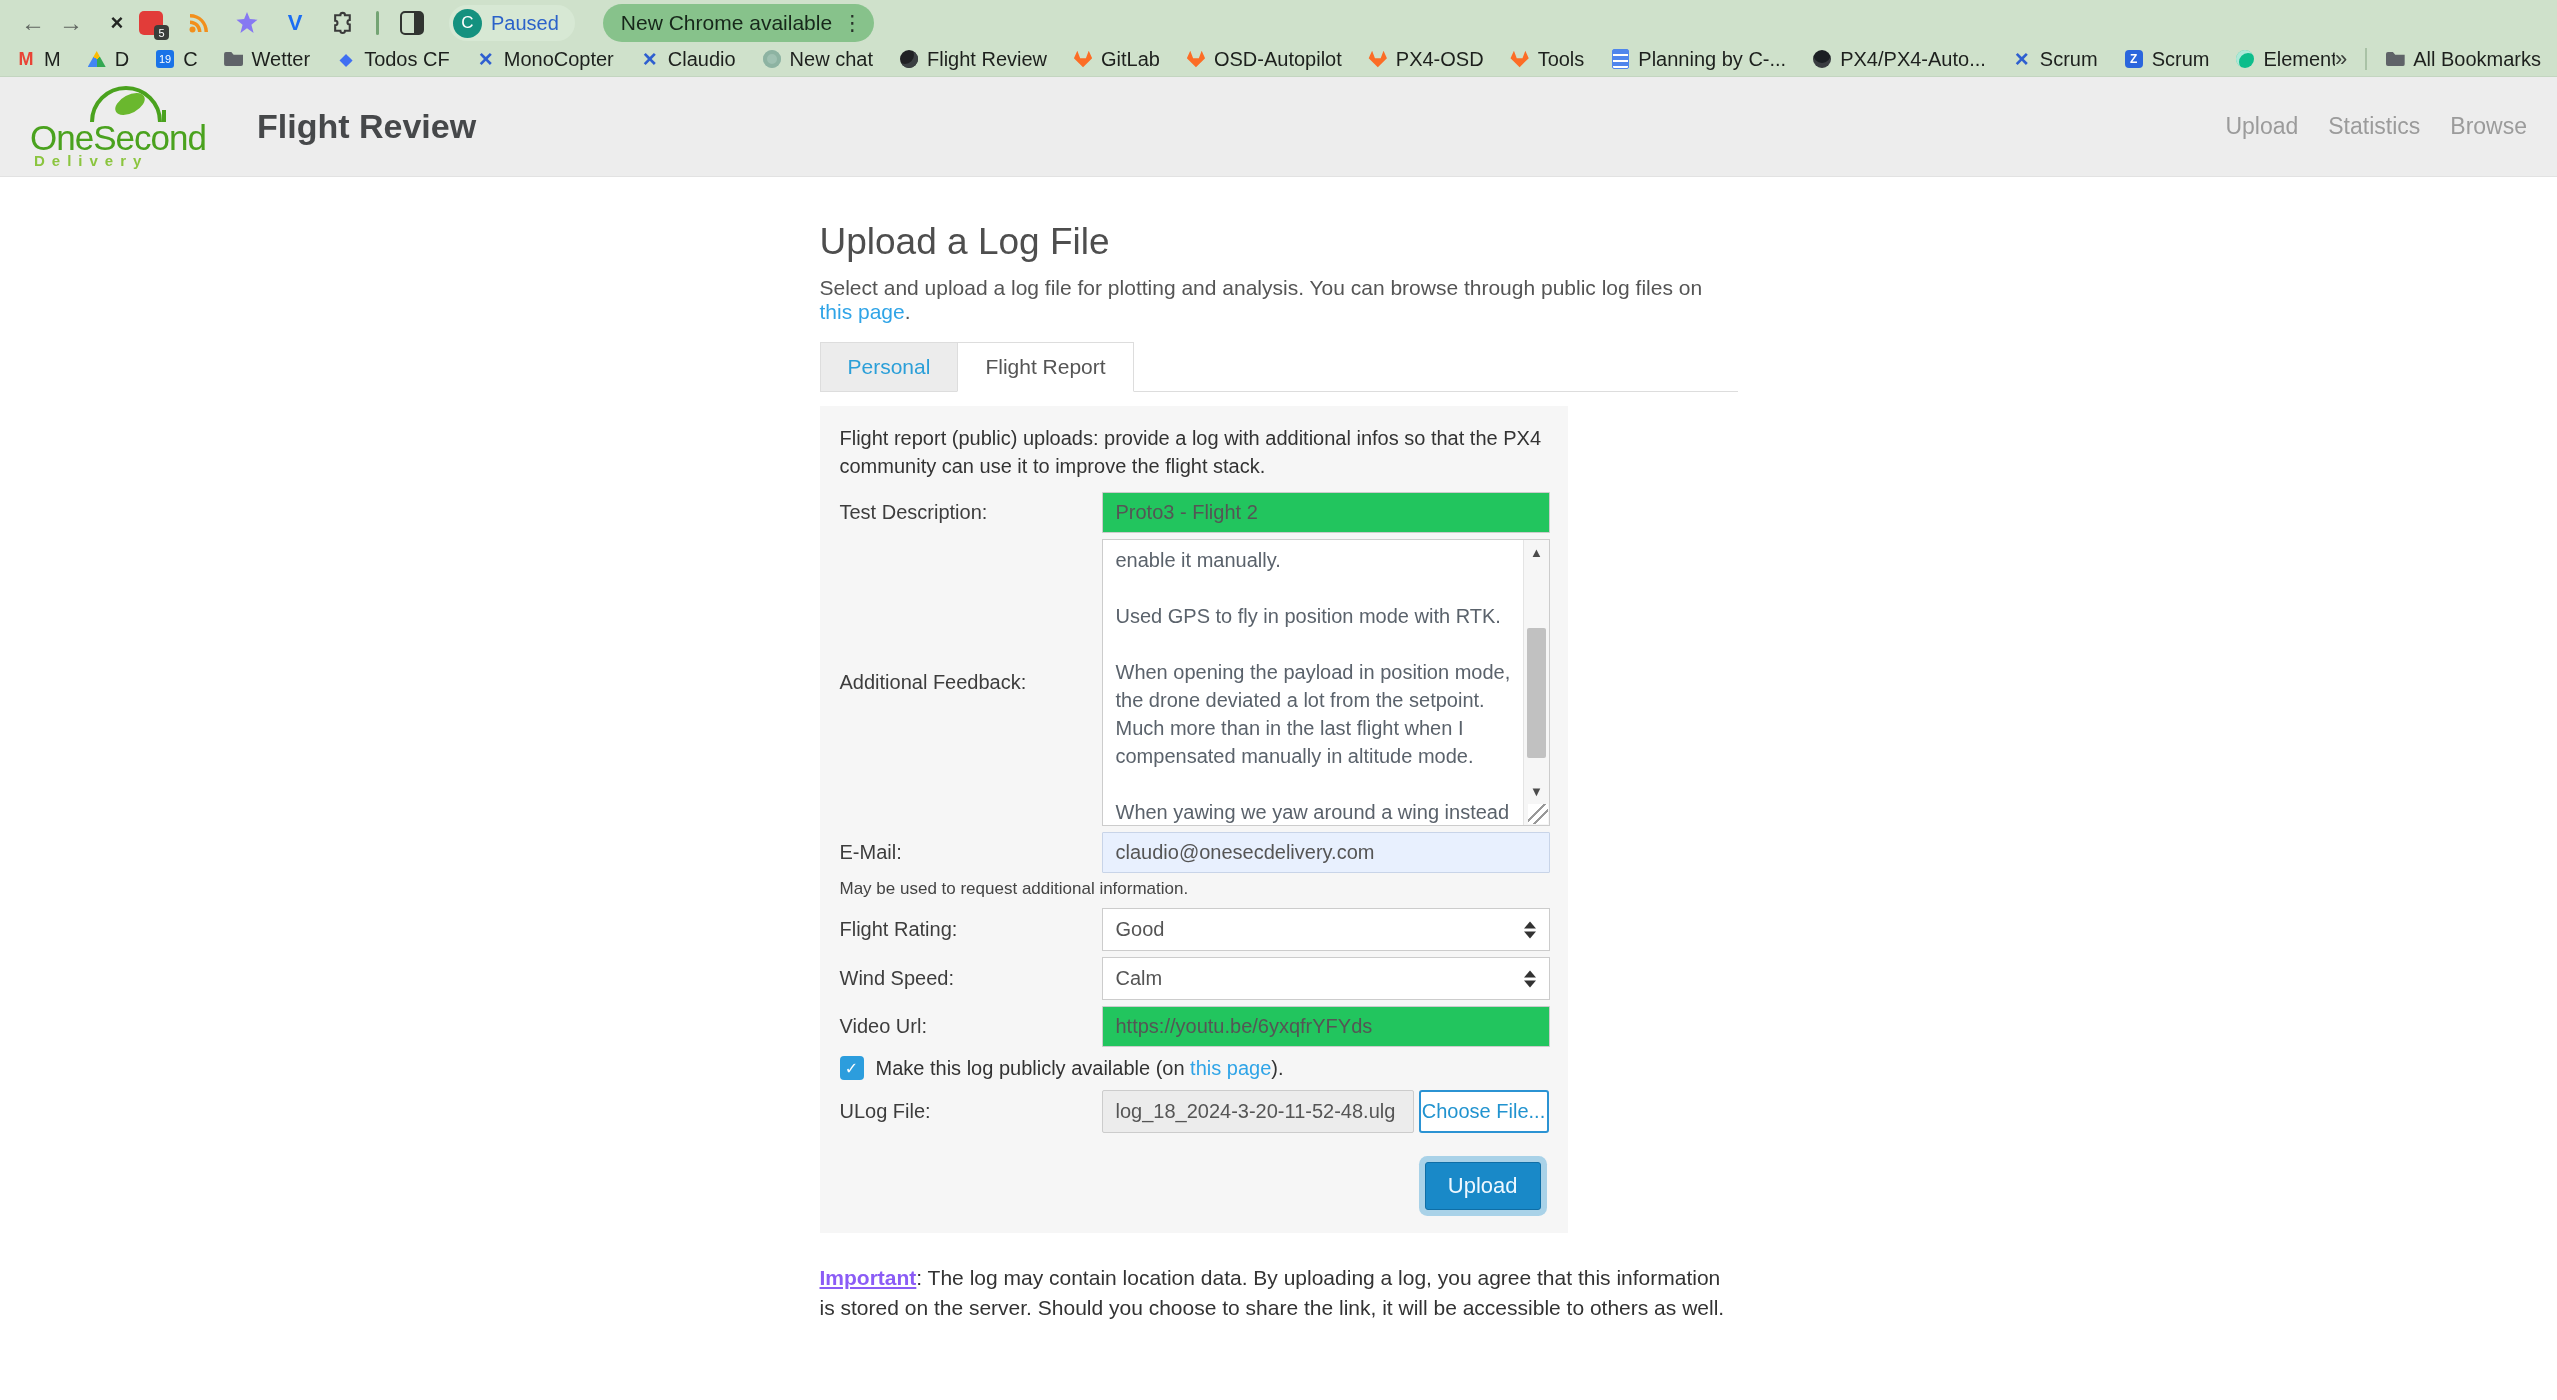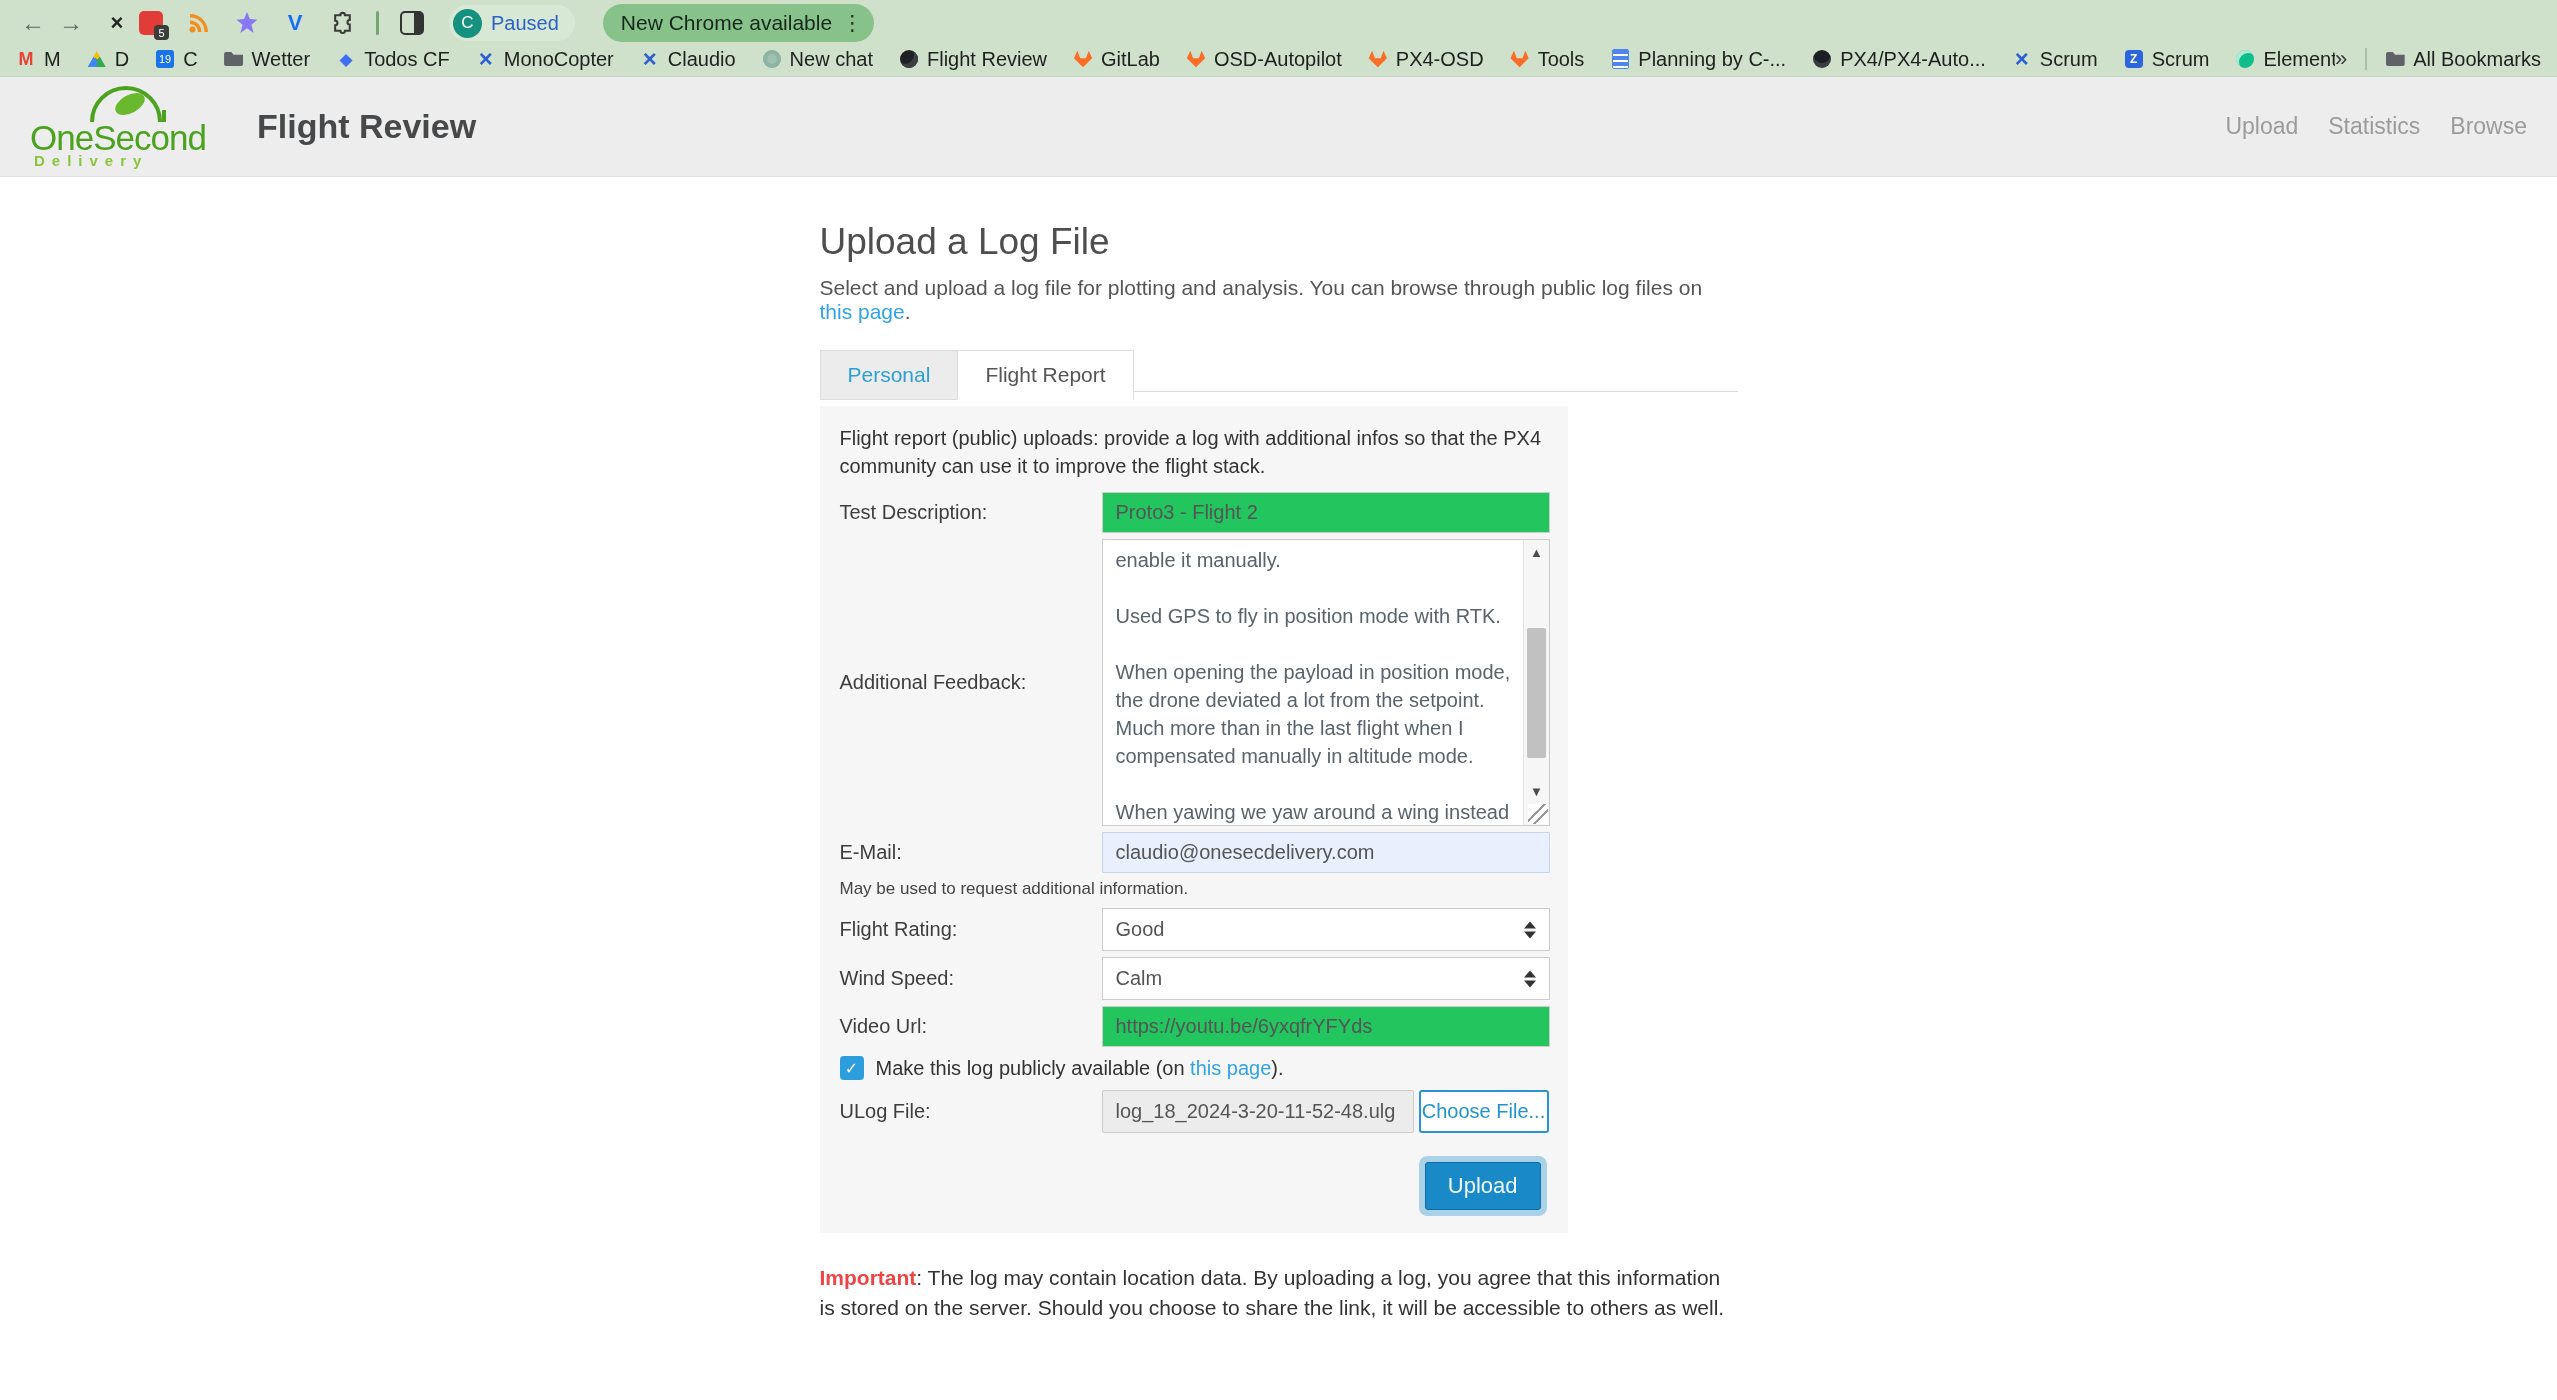--- a/index.html
+++ b/index.html
@@ -91,21 +91,21 @@
   .hdr-nav { margin-left:auto; display:flex; gap:30px; }
   .hdr-link { font-size:23px; color:#9b9b9b; }
 
   
   .main-col { width:918px; margin:0 auto; }
   h1.pg-title { margin-top:44px; font-size:37px; font-weight:400; color:#4e4e4e; }
   .intro { margin-top:13px; font-size:21px; color:#555; }
   a.lnk { color:#2fa4e7; text-decoration:none; }
 
   .tabrow { margin-top:17px; border-bottom:1px solid #ddd; display:flex; }
-  .tab { font-size:21px; padding:12px 27px; border:1px solid #ddd; position:relative; top:9px; }
+  .tab { font-size:21px; padding:12px 27px; border:1px solid #ddd; position:relative; top:1px; }
   .tab.inactive { background:#ececec; color:#2b9fd8; }
   .tab.active { background:#fff; color:#555; border-bottom-color:#fff; margin-left:-1px; }
 
   .panel { margin-top:14px; width:748px; background:#f6f6f6; padding:18px 18px 16px 20px; }
   .panel-desc { font-size:20px; color:#333; line-height:1.4; margin-bottom:12px; }
   .frow { display:flex; align-items:center; margin-bottom:6px; }
   .flabel { flex:0 0 262px; font-size:20px; color:#3d3d3d; padding-right:16px; }
   .flabel .opt { font-size:16px; }
   .ffield { flex:1 1 auto; position:relative; }
   .tin { width:100%; height:41px; border:1px solid #ccc; background:#22c55e; font-size:20px; color:#555;
@@ -144,21 +144,21 @@
   .ulog-name { flex:0 0 312px; height:43px; background:#ececec; border:1px solid #ccc; display:flex;
     align-items:center; padding:0 13px; font-size:20px; color:#555; border-radius:2px; }
   .choose-btn { flex:0 0 130px; height:43px; margin-left:5px; background:#fff; border:2px solid #2b93d3;
     color:#2193cf; font-size:20px; border-radius:3px; display:flex; align-items:center; justify-content:center; }
 
   .upload-row { display:flex; justify-content:flex-end; margin-top:22px; padding-right:2px; }
   .upload-btn { background:#1989c8; border:1px solid #0f6ea6; color:#eef8ff; font-size:22px;
     padding:10px 22px; border-radius:3px; box-shadow:0 0 0 6px #a9d2e8; margin:7px; }
 
   .important { margin-top:30px; font-size:21px; color:#333; line-height:1.45; }
-  .important b { color:#ef4444; }
+  .important b { color:#8b5cf6;text-decoration:underline; }
 
   svg.mini { display:block; }
 </style>
 </head>
 <body>
 
 <div class="page">
 
   <div class="toolbar">
     <div class="nav-btn">←</div>

